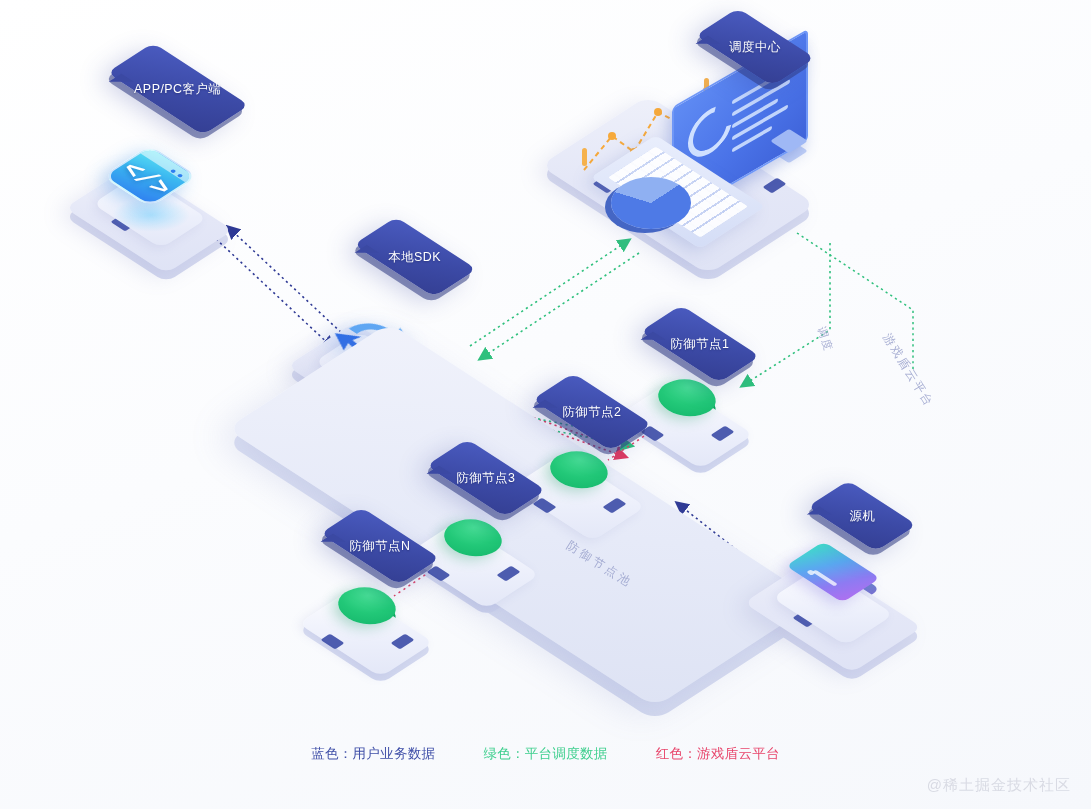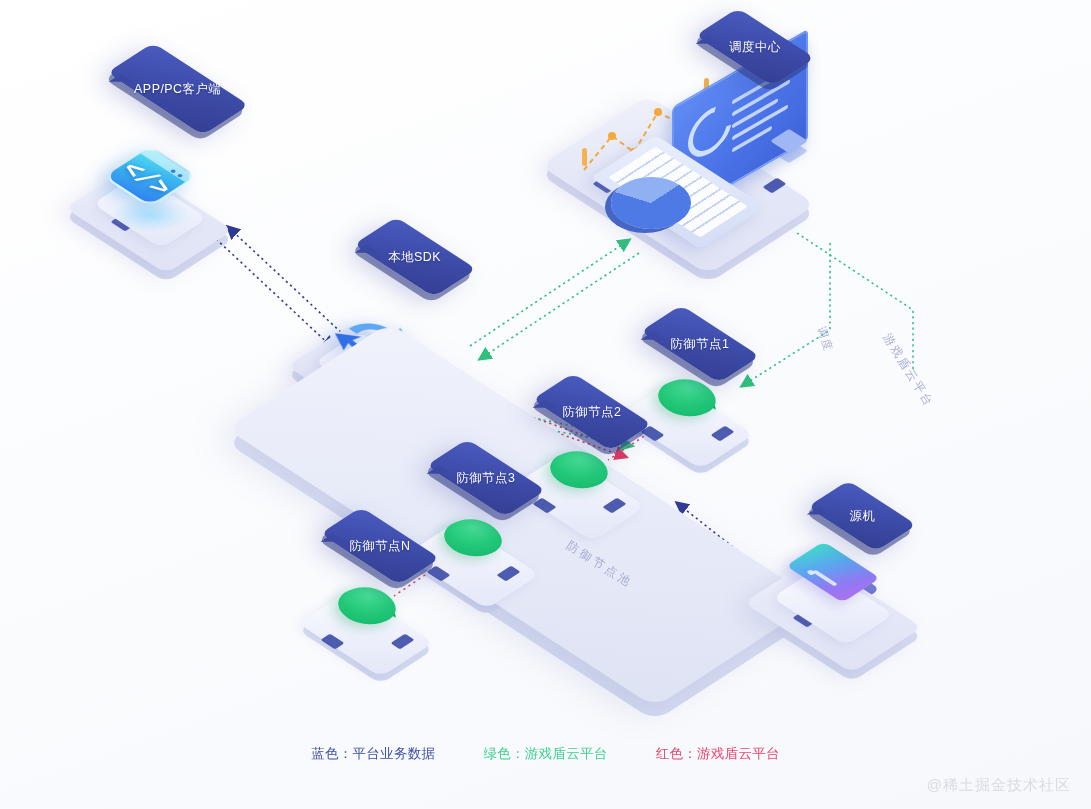--- a/index.html
+++ b/index.html
@@ -445,20 +445,20 @@
       <span class="txt">源机</span>
       <span class="tail"></span>
     </div>
   </div>
 
   <div class="engrave" style="left:812px;top:332px;transform:rotate(72deg);font-size:11px;letter-spacing:2px;">调度</div>
 
   <div class="engrave" style="left:866px;top:362px;transform:rotate(58deg);letter-spacing:2px;">游戏盾云平台</div>
 
   <div id="legend">
-    <span class="lg-blue">蓝色：平台业务数据</span>
-    <span class="lg-green">绿色：游戏盾云平台</span>
+    <span class="lg-blue">蓝色：用户业务数据</span>
+    <span class="lg-green">绿色：平台调度数据</span>
     <span class="lg-red">红色：游戏盾云平台</span>
   </div>
 
   <div id="watermark">@稀土掘金技术社区</div>
 
 </div>
 
 </body></html>

